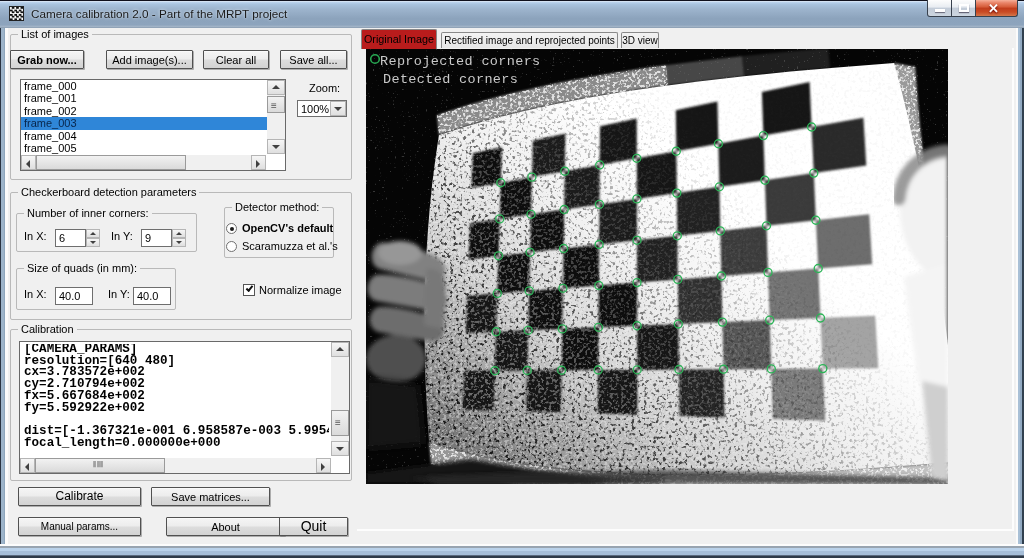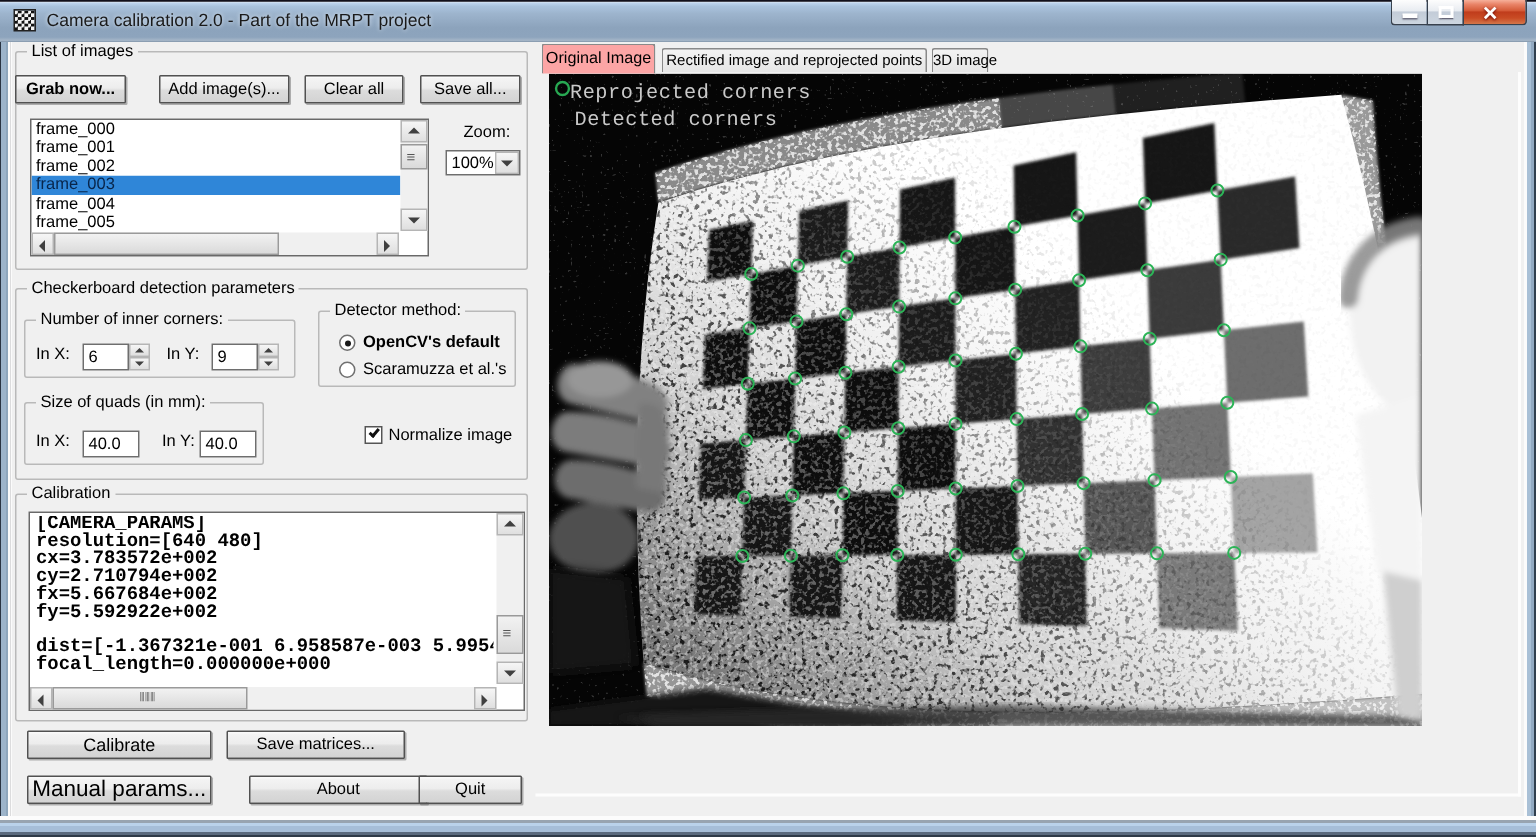--- a/index.html
+++ b/index.html
@@ -31,21 +31,21 @@
  text-align:center;font-size:11px;color:#000;box-shadow:1px 1px 0 rgba(90,90,90,.45), inset 0 1px 0 #fafafa;border-radius:1px}
 .btn span{position:relative;top:50%;transform:translateY(-54%);display:block}
 
 .edit{background:#fff;border:1px solid #6e6e6e;font-size:11px;color:#000;padding:1px 3px;line-height:14px}
 .sunken{background:#fff;border:1px solid #696969}
 .sbbtn{background:linear-gradient(180deg,#f6f6f6,#dfdfdf);border:1px solid #b5b5b5;color:#333;text-align:center}
 .sbthumb{background:linear-gradient(180deg,#f2f2f2,#dadada);border:1px solid #9a9a9a}
 .arr{width:0;height:0;position:absolute}
 
 .tab{border:1px solid #898989;border-bottom:none;background:linear-gradient(180deg,#f3f3f3,#e6e6e6);font-size:12px;text-align:center;border-radius:2px 2px 0 0}
-#tabsel{background:#fca5a5;z-index:3}
+#tabsel{background:#b91c1c;z-index:3}
 .listrow{height:12.4px;font-size:11px;line-height:12.4px;padding-left:3px;white-space:nowrap}
 </style></head><body>
 <div id="titlebar" class="abs"></div>
 <div id="client" class="abs"></div>
 <div id="borderL" class="abs"></div>
 <div id="borderR" class="abs"></div>
 <div id="borderB" class="abs"></div>
 <div id="ticon" class="abs"></div>
 <div id="ttext" class="abs">Camera calibration 2.0 - Part of the MRPT project</div>
 <div id="bmin" class="abs cap">
@@ -122,21 +122,21 @@
 <div class="abs sbbtn" style="left:86px;top:229px;width:14px;height:9px"></div>
 <div class="abs sbbtn" style="left:86px;top:238px;width:14px;height:9px"></div>
 <div class="abs arr" style="left:90px;top:232px;border-left:3px solid transparent;border-right:3px solid transparent;border-bottom:3px solid #404040"></div>
 <div class="abs arr" style="left:90px;top:241px;border-left:3px solid transparent;border-right:3px solid transparent;border-top:3px solid #404040"></div>
 <div class="abs" style="left:111px;top:230px;font-size:11px;color:#000;white-space:nowrap;">In Y:</div>
 <div class="abs edit" style="left:141px;top:229px;width:31px;height:18px">9</div>
 <div class="abs sbbtn" style="left:172px;top:229px;width:14px;height:9px"></div>
 <div class="abs sbbtn" style="left:172px;top:238px;width:14px;height:9px"></div>
 <div class="abs arr" style="left:176px;top:232px;border-left:3px solid transparent;border-right:3px solid transparent;border-bottom:3px solid #404040"></div>
 <div class="abs arr" style="left:176px;top:241px;border-left:3px solid transparent;border-right:3px solid transparent;border-top:3px solid #404040"></div>
-<div class="abs grp" style="left:212px;top:207px;width:132px;height:51px">
+<div class="abs grp" style="left:224px;top:207px;width:110px;height:51px">
     <span class="lbl">Detector method:</span>
   </div>
 <div class="abs" style="left:226px;top:223px;width:11px;height:11px;border-radius:50%;background:#fff;border:1px solid #707070"></div>
 <div class="abs" style="left:230px;top:227px;width:4px;height:4px;border-radius:50%;background:#1a1a1a"></div>
 <div class="abs" style="left:242px;top:222px;font-size:11px;color:#000;white-space:nowrap;font-weight:bold;">OpenCV's default</div>
 <div class="abs" style="left:226px;top:241px;width:11px;height:11px;border-radius:50%;background:#fff;border:1px solid #707070"></div>
 <div class="abs" style="left:242px;top:240px;font-size:11px;color:#000;white-space:nowrap;">Scaramuzza et al.'s</div>
 <div class="abs grp" style="left:16px;top:268px;width:160px;height:42px">
     <span class="lbl">Size of quads (in mm):</span>
   </div>
@@ -166,31 +166,31 @@
 <div class="abs arr" style="left:321px;top:463px;border-top:4px solid transparent;border-bottom:4px solid transparent;border-left:4px solid #404040"></div>
 <div class="abs sbthumb" style="left:35px;top:458px;width:130px;height:15px"></div>
 <div class="abs" style="left:93px;top:460px;font-size:8px;color:#666;white-space:nowrap;">⦀⦀⦀</div>
 <div class="abs btn" style="left:18px;top:487px;width:123px;height:19px">
     <span style="font-weight:normal;font-size:12px">Calibrate</span>
   </div>
 <div class="abs btn" style="left:151px;top:487px;width:119px;height:19px">
     <span style="font-size:11px">Save matrices...</span>
   </div>
 <div class="abs btn" style="left:18px;top:517px;width:123px;height:19px">
-    <span style="font-size:15px">Manual params...</span>
+    <span style="font-size:10px">Manual params...</span>
   </div>
 <div class="abs btn" style="left:166px;top:517px;width:119px;height:19px">
     <span style="font-size:11px">About</span>
   </div>
 <div class="abs btn" style="left:279px;top:517px;width:69px;height:19px">
-    <span style="font-size:11px">Quit</span>
+    <span style="font-size:14px">Quit</span>
   </div>
 <div class="abs" style="left:357px;top:48px;width:657px;height:483px;background:#f0f0f0;border-right:2px solid #fdfdfd;border-bottom:2px solid #fdfdfd"></div>
 <div class="abs tab" style="left:441px;top:32px;width:177px;height:16px;line-height:16px;font-size:10px;white-space:nowrap">Rectified image and reprojected points</div>
-<div class="abs tab" style="left:621px;top:32px;width:38px;height:16px;line-height:16px;font-size:10px;white-space:nowrap">3D image</div>
+<div class="abs tab" style="left:621px;top:32px;width:38px;height:16px;line-height:16px;font-size:10px;white-space:nowrap">3D view</div>
 <div class="abs tab" id="tabsel" style="left:361px;top:29px;width:76px;height:20px;line-height:19px;font-size:10.8px;white-space:nowrap">Original Image</div>
 <div class="abs" style="left:366px;top:49px;width:582px;height:435px;overflow:hidden">
     <svg width="582" height="435" viewBox="0 0 582 435" style="position:absolute;left:0;top:0">
       <defs>
 <clipPath id="pc">
           <rect x="0" y="0" width="582" height="435"></rect>
         </clipPath>
 <clipPath id="bc">
           <polygon points="72.9,86.2 99.0,77.7 126.7,69.8 156.1,62.4 187.4,55.5 220.7,49.0 256.2,43.0 294.0,37.4 334.5,32.2 377.9,27.3 424.4,22.6 474.4,18.3 528.2,14.1 535.9,43.3 543.1,73.2 549.9,103.8 556.4,135.0 562.4,167.0 568.1,199.7 573.4,233.2 578.3,267.5 582.8,302.5 587.0,338.4 590.8,375.1 594.2,412.7 529.5,417.6 469.9,421.4 415.0,424.1 364.1,425.5 316.9,425.7 273.0,424.8 232.0,422.6 193.8,419.2 157.9,414.5 124.3,408.6 92.7,401.4 63.0,392.9 61.2,365.4 59.8,338.2 58.9,311.4 58.5,285.0 58.6,258.9 59.1,233.2 60.2,207.9 61.8,182.9 63.8,158.2 66.3,133.9 69.4,109.9"></polygon>
         </clipPath>

